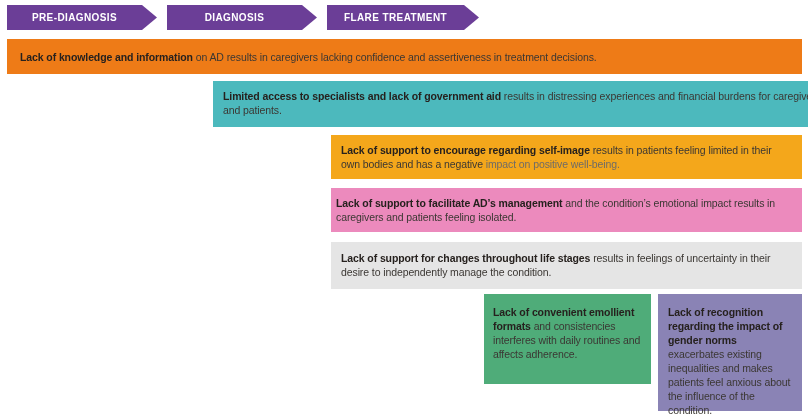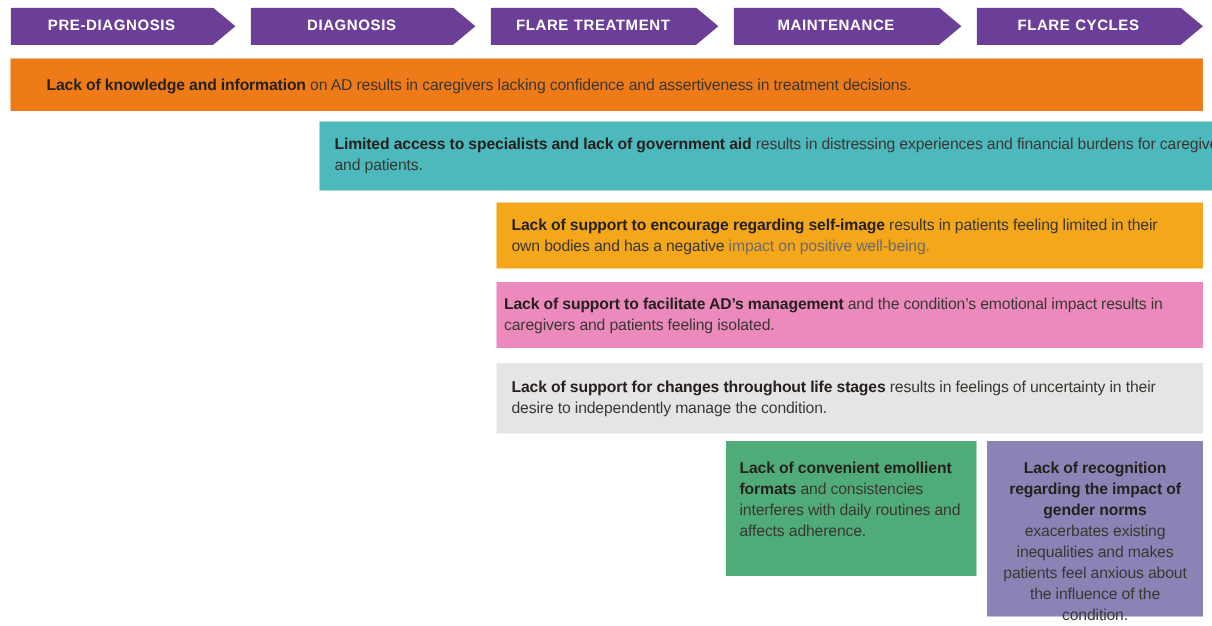--- a/index.html
+++ b/index.html
@@ -31,45 +31,39 @@
 
   .bar-orange{left:7px;top:39px;width:795px;height:35px;background:#EE7B17;
               padding:0 12px;display:flex;align-items:center;}
   .bar-teal  {left:169px;top:81px;width:633px;height:46px;background:#4CB9BD;padding:8px 10px 0;margin-left:44px;}
   .bar-amber {left:331px;top:135px;width:471px;height:44px;background:#F4A71B;padding:8px 10px 0;}
   .bar-pink  {left:331px;top:188px;width:471px;height:44px;background:#EC8ABD;padding:8px 5px 0;}
   .bar-salmon{left:331px;top:242px;width:471px;height:47px;background:#e5e5e5;padding:9px 10px 0;}
 
   
   .box-green {left:484px;top:294px;width:167px;height:90px;background:#4FAC79;padding:11px 9px 0;}
-  .box-purple{left:658px;top:294px;width:144px;height:117px;background:#8A83B5;padding:11px 10px 0;text-align:center;}
+  .box-purple{left:658px;top:294px;width:144px;height:117px;background:#8A83B5;padding:11px 10px 0;}
 </style>
 </head>
 <body>
 
 <div class="canvas">
 
   <div class="chevron c1">
     <span>PRE-DIAGNOSIS</span>
   </div>
   <div class="chevron c2">
     <span>DIAGNOSIS</span>
   </div>
   <div class="chevron c3">
     <span>FLARE TREATMENT</span>
   </div>
-  <div class="chevron c4">
-    <span>MAINTENANCE</span>
-  </div>
-  <div class="chevron c5">
-    <span>FLARE CYCLES</span>
-  </div>
 
   <div class="bar bar-orange">
-    <p style="margin:12px"><span class="seg-b">Lack of knowledge and information</span><span> on AD results in caregivers lacking confidence and assertiveness in treatment decisions.</span></p>
+    <p style="margin:1px"><span class="seg-b">Lack of knowledge and information</span><span> on AD results in caregivers lacking confidence and assertiveness in treatment decisions.</span></p>
   </div>
 
   <div class="bar bar-teal">
     <p style="margin:0"><span class="seg-b">Limited access to specialists and lack of government aid</span><span> results in distressing experiences and financial burdens for caregivers and patients.</span></p>
   </div>
 
   <div class="bar bar-amber">
     <p style="margin:0"><span class="seg-b">Lack of support to encourage regarding self-image</span><span> results in patients feeling limited in their own bodies and has a negative</span><span class="seg-l"> impact on positive well-being.</span></p>
   </div>
 

